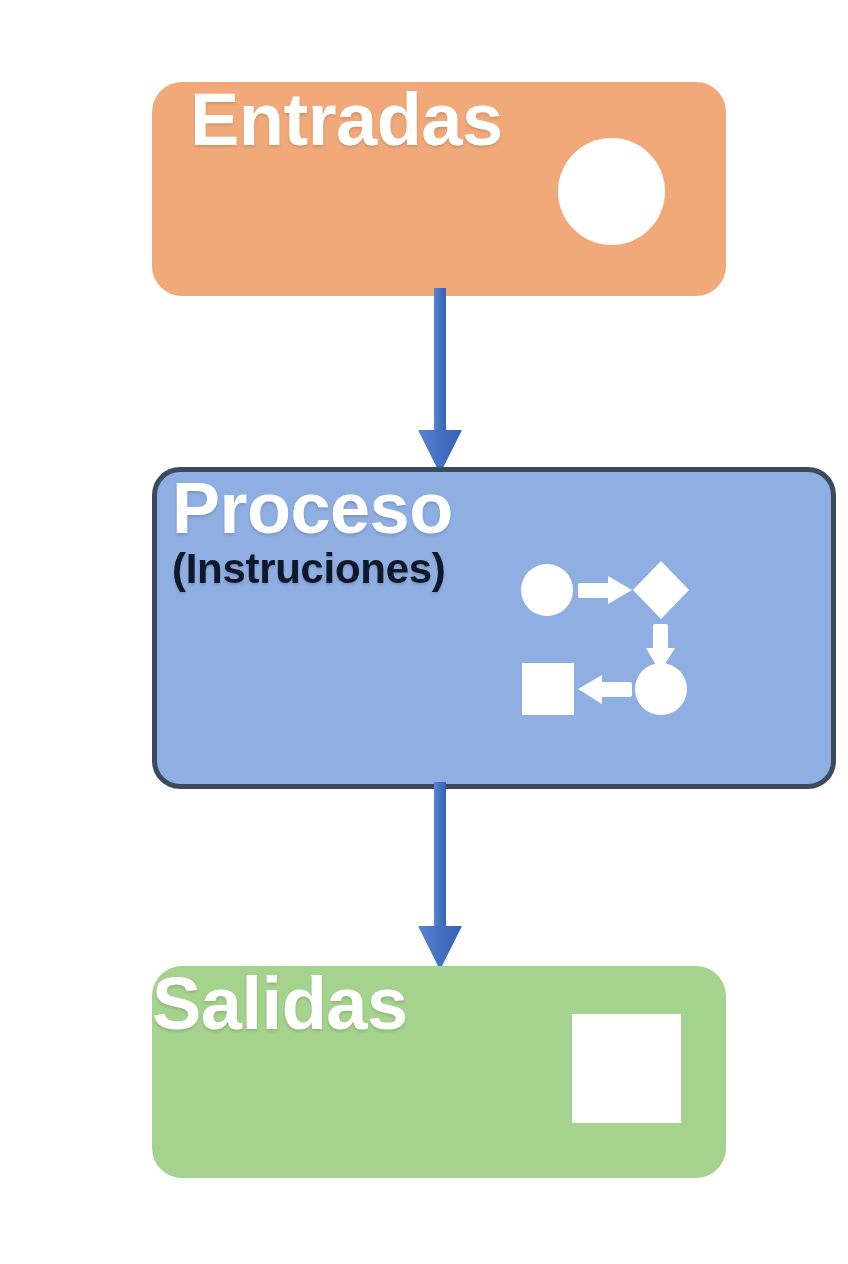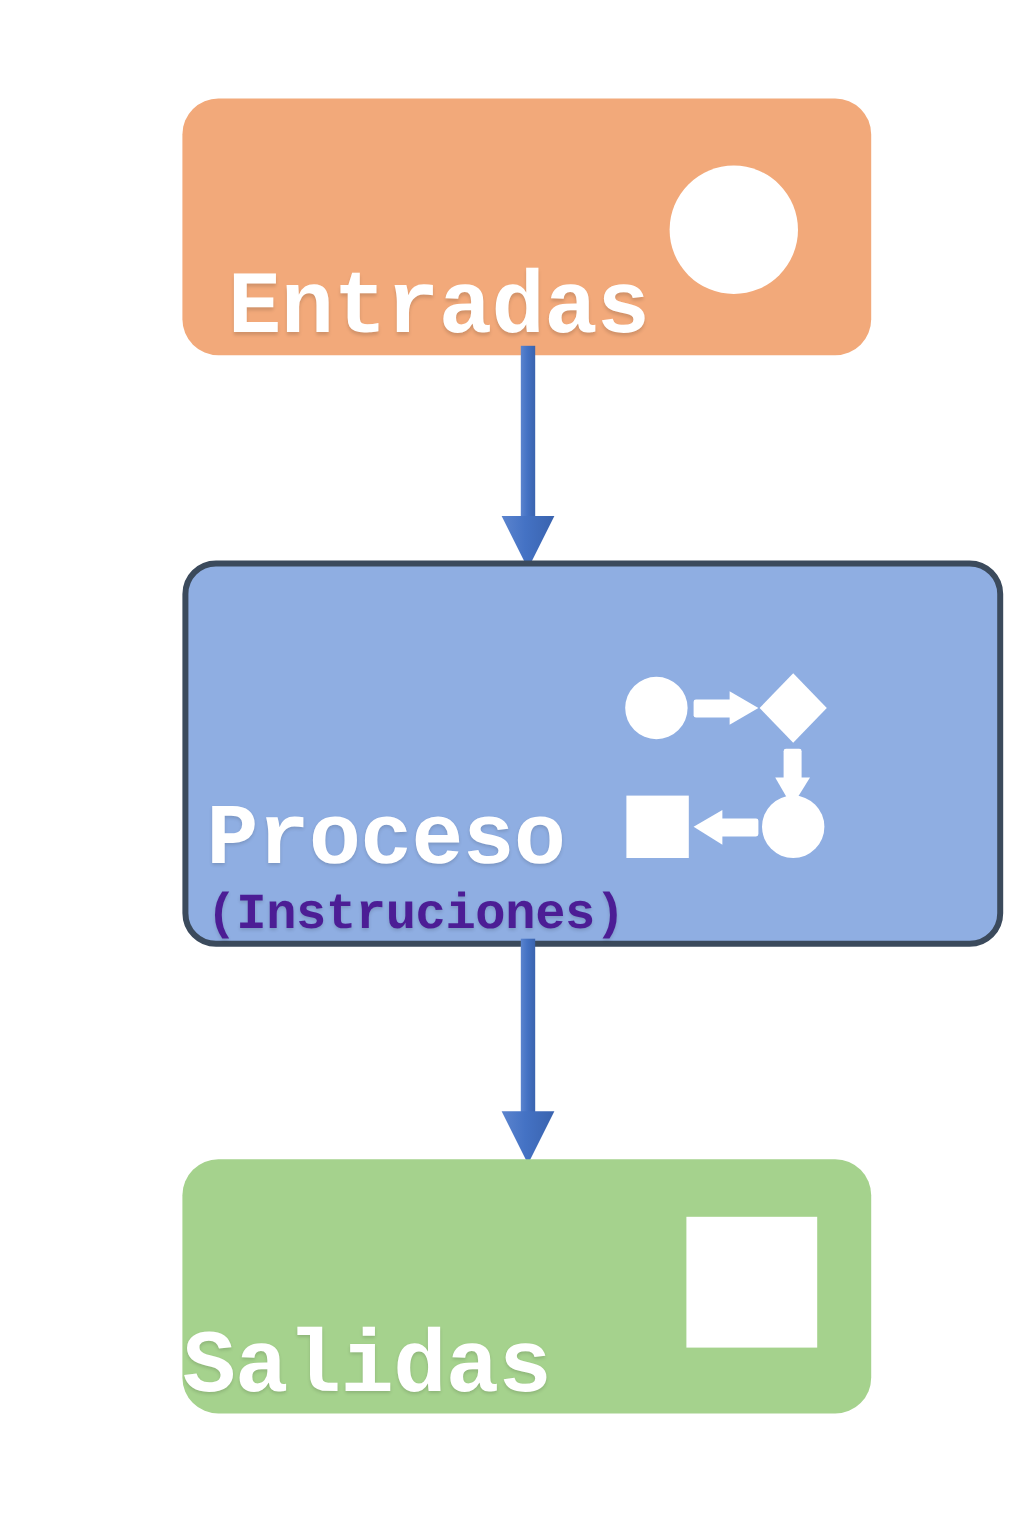--- a/index.html
+++ b/index.html
@@ -24,43 +24,42 @@
     width: 848px;
     height: 1264px;
     background: #ffffff;
   }
 
   
   .node {
     position: absolute;
     box-sizing: border-box;
     display: flex;
-    align-items: flex-end;
+    align-items: flex-start;
     justify-content: flex-start;
-    font-family: Liberation Mono, monospace;
   }
 
   .node-label-group {
     display: flex;
     flex-direction: column;
     justify-content: center;
     align-items: flex-start;
   }
 
   .node-title {
     color: #ffffff;
     font-weight: bold;
     letter-spacing: -0.5px;
     line-height: 1.02;
     white-space: nowrap;
     text-shadow: 0 2px 3px rgba(0,0,0,0.14);
   }
 
   .node-subtitle {
-    color: #4c1d95;
+    color: #0f172a;
     font-weight: bold;
     letter-spacing: -0.3px;
     line-height: 1.05;
     white-space: nowrap;
     text-shadow: 0 2px 3px rgba(0,0,0,0.14);
   }
 
   
   #node-entradas {
     left: 152px;

